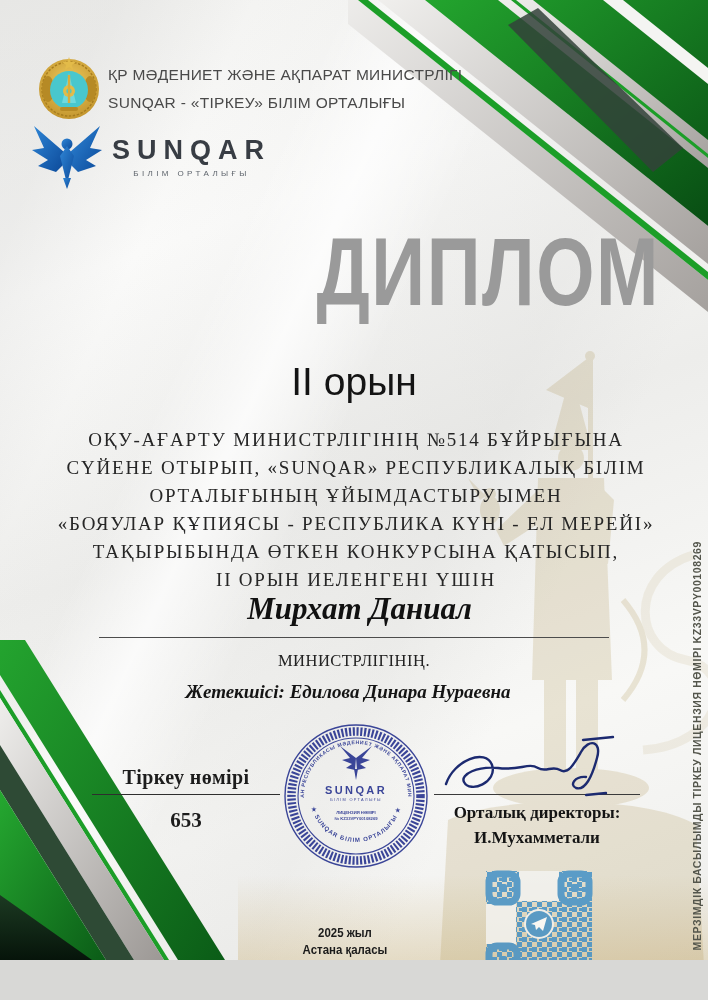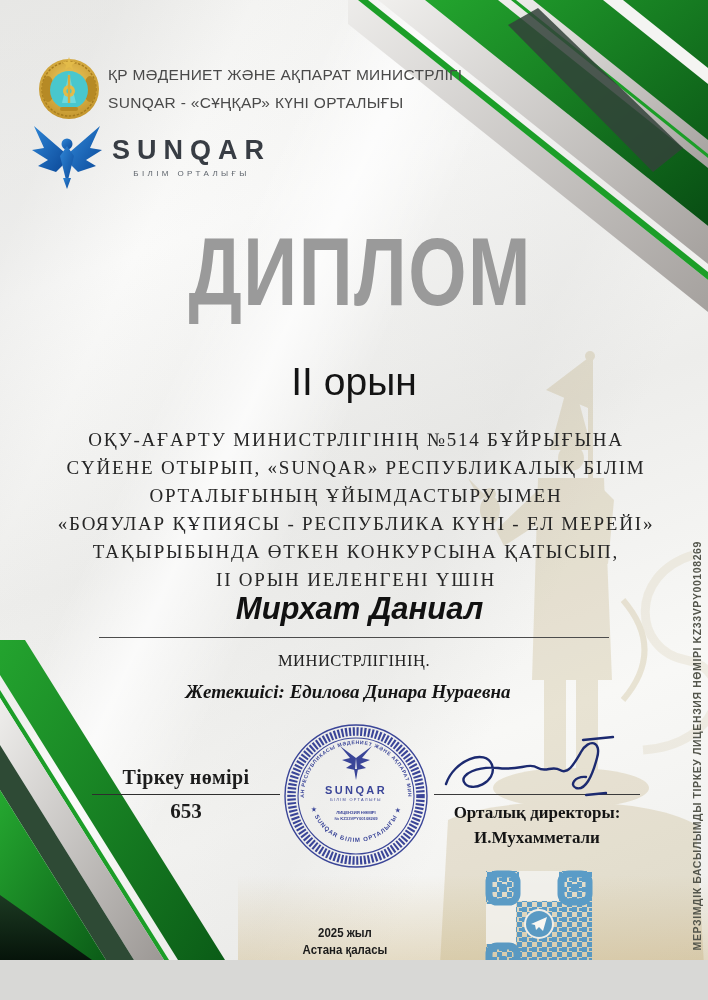--- a/index.html
+++ b/index.html
@@ -24,40 +24,40 @@
 
   
   .emblem{position:absolute;left:36px;top:55px;width:66px;height:66px;}
   .ministry{position:absolute;left:108px;top:61px;font-size:15.5px;color:#4a4a4a;letter-spacing:.3px;line-height:1.8;}
   .logo{position:absolute;left:30px;top:122px;display:flex;align-items:center;}
   .logo-txt{margin-left:8px;}
   .logo-name{font-size:27px;font-weight:700;letter-spacing:7px;color:#383d44;}
   .logo-sub{font-size:8px;letter-spacing:3.4px;color:#5e646c;margin-top:3px;text-align:center;}
 
   
-  .title-wrap{position:absolute;left:0;right:0;top:224px;display:flex;justify-content:center;padding-left:12px;}
+  .title-wrap{position:absolute;left:0;right:0;top:224px;display:flex;justify-content:flex-end;padding-left:12px;}
   .title{font-size:96px;line-height:1;font-weight:800;color:#9a9a9a;letter-spacing:2px;
     transform:scaleX(.78);transform-origin:center;white-space:nowrap;}
   .place{position:absolute;left:0;right:0;top:360px;text-align:center;font-size:39px;color:#141414;}
   .bodytext{position:absolute;left:34px;right:30px;top:426px;text-align:center;
     font-family:"Liberation Serif",serif;font-size:19px;color:#262626;letter-spacing:1.8px;line-height:1.47;}
   .name{position:absolute;left:4px;right:0;top:591px;text-align:center;
-    font-family:Liberation Sans, sans-serif;font-style:italic;font-weight:700;font-size:31px;color:#111;margin-left:7px;}
+    font-family:Liberation Serif, serif;font-style:italic;font-weight:700;font-size:31px;color:#111;margin-left:7px;}
   .name-line{position:absolute;left:99px;top:637px;width:510px;border-top:1.2px solid #4c4c4c;}
   .awarded{position:absolute;left:0;right:0;top:651px;text-align:center;
     font-family:"Liberation Serif",serif;font-size:16.5px;letter-spacing:.5px;color:#222;}
   .supervisor{position:absolute;left:0;right:12px;top:681px;text-align:center;
     font-family:"Liberation Serif",serif;font-style:italic;font-weight:700;font-size:19px;color:#141414;}
 
   
   .reg{position:absolute;left:92px;top:766px;width:188px;text-align:center;
     font-family:"Liberation Serif",serif;color:#1c1c1c;}
   .reg-label{font-size:20px;font-weight:700;letter-spacing:.4px;}
   .reg-line{border-top:1.6px solid #2e2e2e;margin-top:5px;}
-  .reg-number{font-size:21px;font-weight:700;margin-top:4px;}
+  .reg-number{font-size:21px;font-weight:700;margin-top:13px;}
   .stamp{position:absolute;left:282px;top:722px;width:148px;height:148px;opacity:.9;}
   .sign{position:absolute;left:434px;top:732px;width:206px;text-align:center;}
   .sign svg{display:block;}
   .sign-line{border-top:1.5px solid #3a3a3a;margin-top:-6px;}
   .director{font-family:"Liberation Serif",serif;font-weight:700;font-size:17px;color:#141414;
     margin-top:6px;line-height:1.45;}
 
   
   .yearblock{position:absolute;left:232px;top:925px;width:226px;text-align:center;
     font-weight:700;font-size:13px;color:#1b1b1b;line-height:1.28;}
@@ -158,21 +158,21 @@
       <polygon points="33,18 26,48 40,48" fill="#6fd9dd"></polygon>
       <circle cx="33" cy="36" r="6" fill="#e3bb49"></circle>
       <circle cx="33" cy="36" r="2.6" fill="#49c7cd"></circle>
       <rect x="31.8" y="20" width="2.4" height="28" fill="#d9ad3c"></rect>
       <polygon points="33,2 34.6,7 40,7 35.7,10 37.3,15 33,12 28.7,15 30.3,10 26,7 31.4,7" fill="#e3bb49"></polygon>
       <rect x="24" y="52" width="18" height="4" rx="2" fill="#b68a25"></rect>
     </svg>
 
     <div class="ministry">
       <div>ҚР МӘДЕНИЕТ ЖӘНЕ АҚПАРАТ МИНИСТРЛІГІ</div>
-      <div>SUNQAR - «СҰҢҚАР» КҮНІ ОРТАЛЫҒЫ</div>
+      <div>SUNQAR - «ТІРКЕУ» БІЛІМ ОРТАЛЫҒЫ</div>
     </div>
 
     <div class="logo">
       <svg width="74" height="68" viewBox="0 0 74 68">
         <defs>
           <linearGradient id="blu" x1="0" y1="0" x2="1" y2="1">
             <stop offset="0" stop-color="#2f86d6"></stop>
               <stop offset="1" stop-color="#0c4a9a"></stop>
           </linearGradient>
         </defs>

